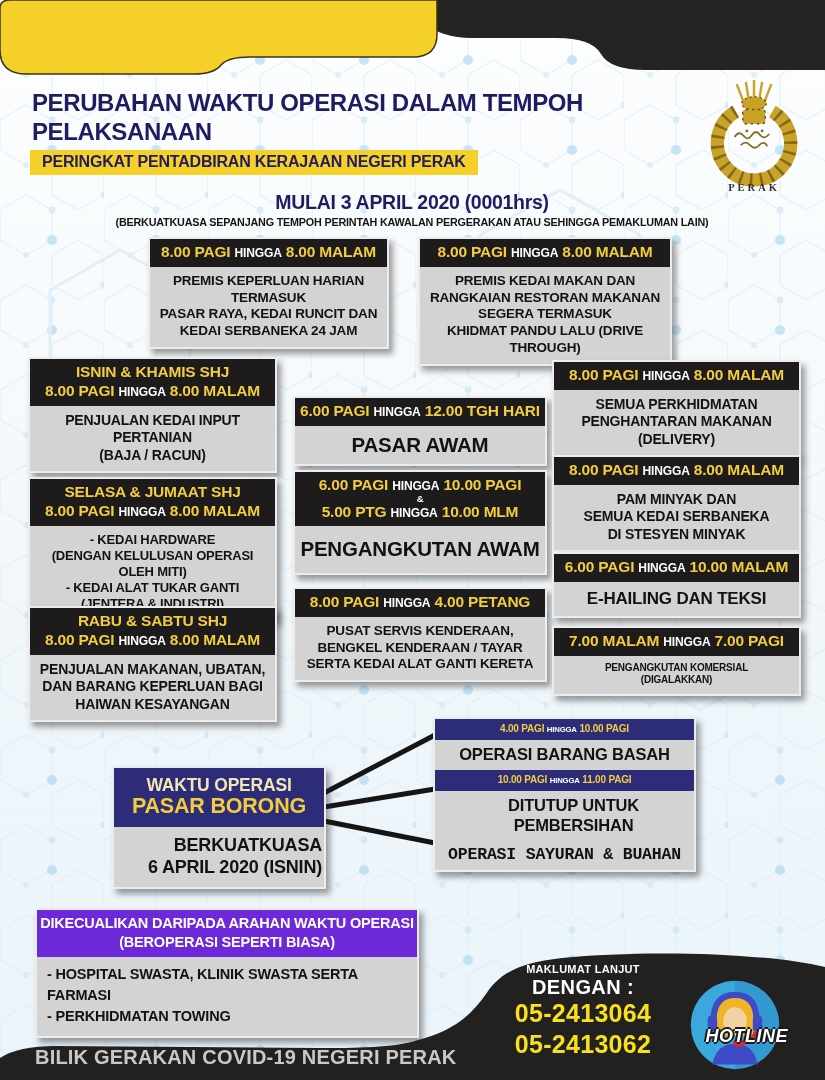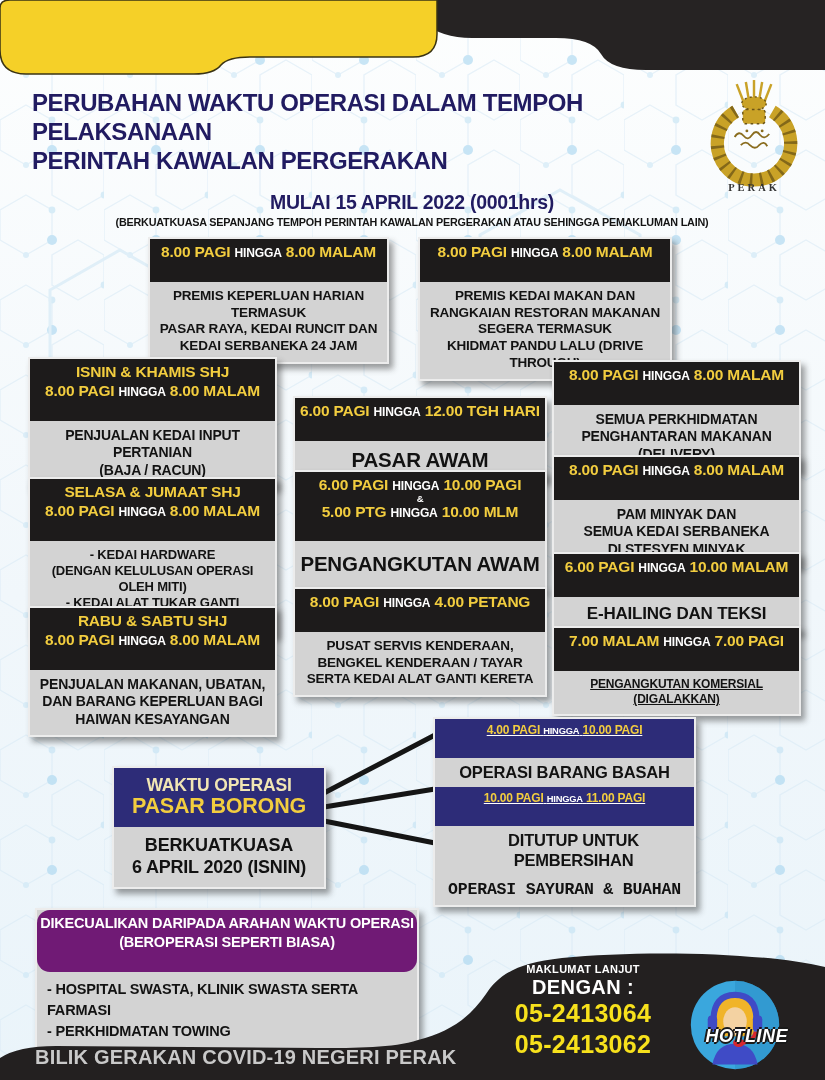--- a/index.html
+++ b/index.html
@@ -7,33 +7,33 @@
     position:relative; width:825px; height:1080px; overflow:hidden;
     background:linear-gradient(180deg,#fdfefe 0%, #f1f7fb 55%, #eaf4fa 100%);
     font-family:"Liberation Sans","DejaVu Sans",sans-serif;
     font-weight:700; -webkit-font-smoothing:antialiased;
   }
   .layer { position:absolute; left:0; top:0; }
   .abs { position:absolute; }
 
   
   .box { position:absolute; border:2px solid #ececec; box-shadow:4px 5px 6px rgba(40,40,40,.45); background:#d3d3d3; }
-  .hdr { background:#1d1b1b; color:#fff; text-align:center; padding:4px 2px 20px; line-height:1.22; letter-spacing:-0.2px; }
+  .hdr { background:#1d1b1b; color:#fff; text-align:center; padding:4px 2px 5px; line-height:1.22; letter-spacing:-0.2px; }
   .hdr.navy { background:#2d2c78; }
-  .hdr.red  { background:#701a75; font-size:14.5px; white-space:pre-line; line-height:1.3;border-radius:13px; }
+  .hdr.red  { background:#6d28d9; font-size:14.5px; white-space:pre-line; line-height:1.3; }
   .ty { color:#f2cd3f; }
   .tw { color:#ffffff; font-size:.78em; }
   .pale { color:#f1e6b4; }
   .bd { background:#d3d3d3; color:#121212; text-align:center; white-space:pre-line;
         padding:6px 3px 7px; line-height:1.24; letter-spacing:-0.2px; }
   .bd.left { text-align:left; padding-left:10px; }
 
   .f15 { font-size:15.5px; } .f14 { font-size:14px; } .f13 { font-size:13.5px; }
   .f12b { font-size:13px; } .f17 { font-size:17px; } .f20 { font-size:20.5px; }
-  .f18 { font-size:18px; } .f16 { font-size:16.5px; } .f15b { font-size:12px;text-decoration:underline; }
+  .f18 { font-size:18px; } .f16 { font-size:16.5px; } .f15b { font-size:10px; }
 
   .title { position:absolute; left:32px; top:88px; width:680px; color:#211b61;
            font-size:24px; line-height:29px; letter-spacing:-0.4px; }
   .highlight { position:absolute; left:30px; top:150px; background:#f5d028; color:#211b61;
                font-size:16px; padding:3px 12px 4px; letter-spacing:-0.2px; }
   .start { position:absolute; left:112px; top:191px; width:600px; text-align:center;
            color:#211b61; font-size:19.5px; letter-spacing:-0.3px; }
   .note  { position:absolute; left:92px; top:216px; width:640px; text-align:center;
            color:#141414; font-size:10.8px; letter-spacing:-0.2px; }
 
@@ -114,21 +114,22 @@
       <circle cx="48" cy="52" r="1.4" fill="#8a6d1f"></circle>
       <circle cx="63" cy="52" r="1.4" fill="#8a6d1f"></circle>
     </svg>
     <div class="emblem-label">PERAK</div>
   </div>
 
   <div class="title">
     <div>PERUBAHAN WAKTU OPERASI DALAM TEMPOH PELAKSANAAN</div>
     <div>PERINTAH KAWALAN PERGERAKAN</div>
   </div>
-  <div class="start">MULAI 15 APRIL 2022 (0001hrs)</div>
+  <div class="highlight">PERINGKAT PENTADBIRAN KERAJAAN NEGERI PERAK</div>
+  <div class="start">MULAI 3 APRIL 2020 (0001hrs)</div>
   <div class="note">(BERKUATKUASA SEPANJANG TEMPOH PERINTAH KAWALAN PERGERAKAN ATAU SEHINGGA PEMAKLUMAN LAIN)</div>
 
   <div class="box" style="left:148px; top:237px; width:237px;">
     <div class="hdr f15">
       <span class="ty">8.00 PAGI</span>
       <span class="tw">HINGGA</span>
       <span class="ty">8.00 MALAM</span>
     </div>
     <div class="bd f13">PREMIS KEPERLUAN HARIAN
 TERMASUK
@@ -275,21 +276,21 @@
       <line x1="6" y1="92" x2="117" y2="74"></line>
       <line x1="6" y1="106" x2="117" y2="128"></line>
     </g>
   </svg>
 
   <div class="box" style="left:112px; top:766px; width:210px;">
     <div class="hdr navy" style="padding:7px 2px 8px;">
       <div class="pb-hdr-1 pale">WAKTU OPERASI</div>
       <div class="pb-hdr-2">PASAR BORONG</div>
     </div>
-    <div class="bd f18" style="padding:7px 2px 9px;">BERKUATKUASA
+    <div class="bd f18" style="padding:7px 2px 9px;text-align:right;">BERKUATKUASA
 6 APRIL 2020 (ISNIN)</div>
   </div>
 
   <div class="box" style="left:433px; top:717px; width:259px;">
     <div class="hdr navy f15b">
       <span class="ty">4.00 PAGI</span>
       <span class="tw">HINGGA</span>
       <span class="ty">10.00 PAGI</span>
     </div>
     <div class="bd f16" style="padding:4px 2px 5px;">OPERASI BARANG BASAH</div>

